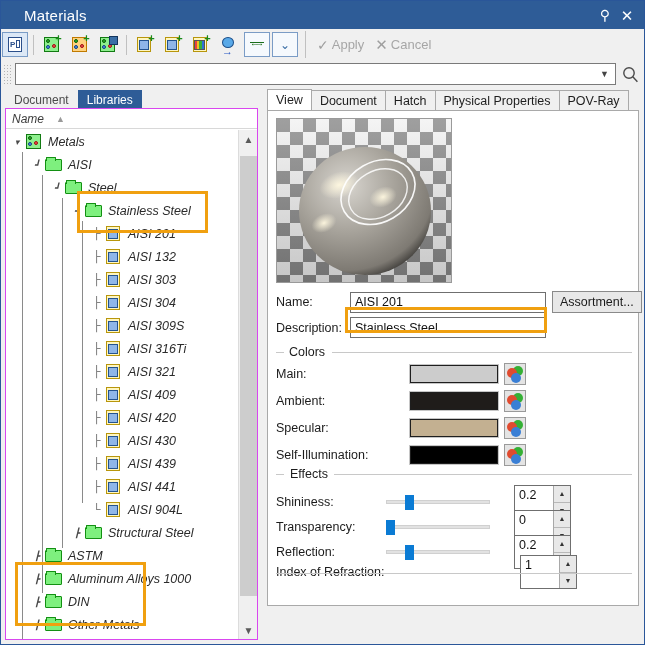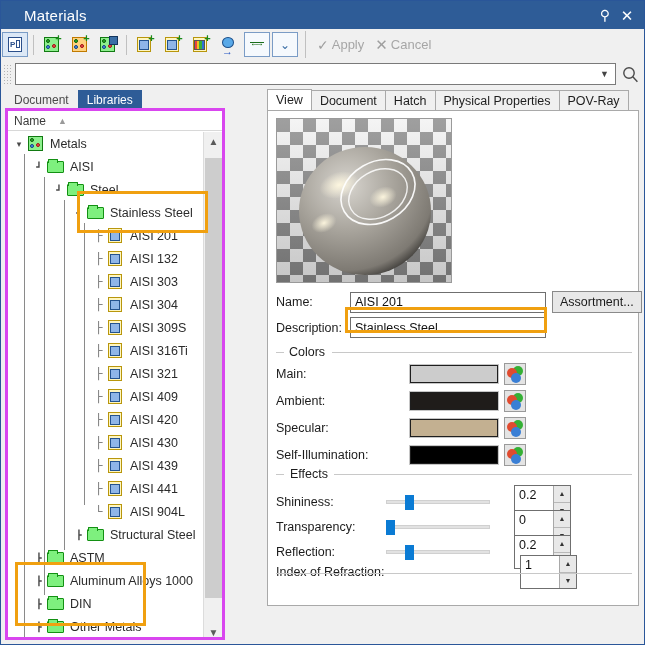--- a/index.html
+++ b/index.html
@@ -170,24 +170,25 @@
     border: 1px solid transparent;
     color: #4b4b4b;
   }
   .ltab.active {
     background: #2e5c97; color: #ffffff;
   }
 
   
   .treepanel {
     position: absolute; left: 4px; top: 107px;
-    width: 220px; height: 532px;
+    width: 253px; height: 532px;
     background: #ffffff;
-    border: 3px solid #d946ef;
+    border: 1px solid #d946ef;
     overflow: hidden;
+    font-style: italic;
   }
   .treehead {
     height: 20px; border-bottom: 1px solid #d8d8d8;
     display: flex; align-items: center;
     font-size: 12px; color: #3b3b3b;
     background: #ffffff;
     padding-left: 6px;
   }
   .treehead .sortarrow {
     margin-left: 12px; color: #9a9a9a; font-size: 9px;

